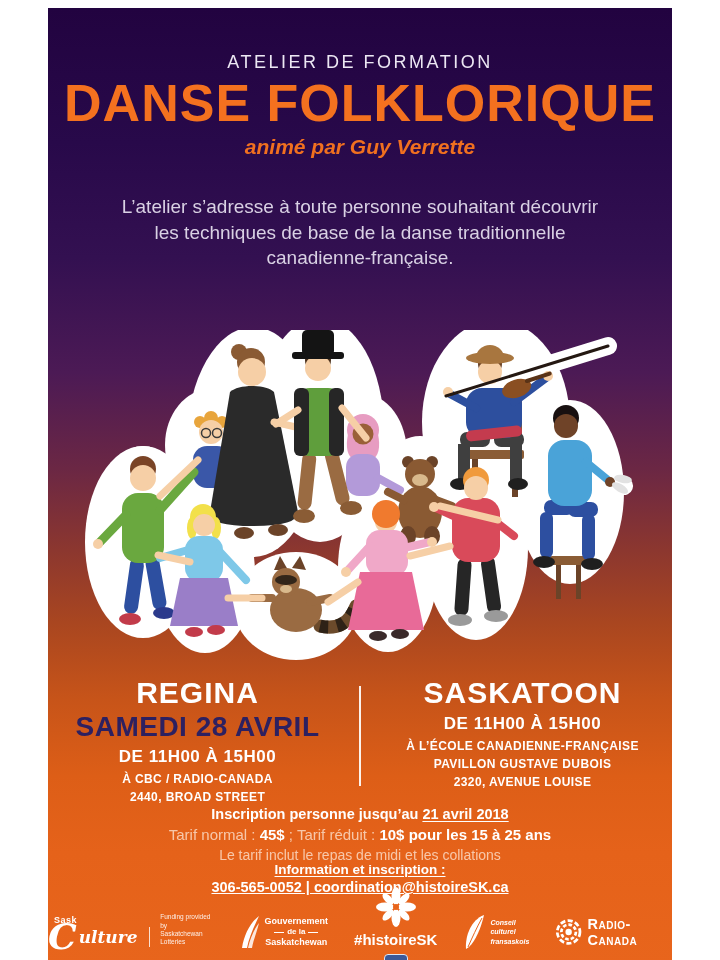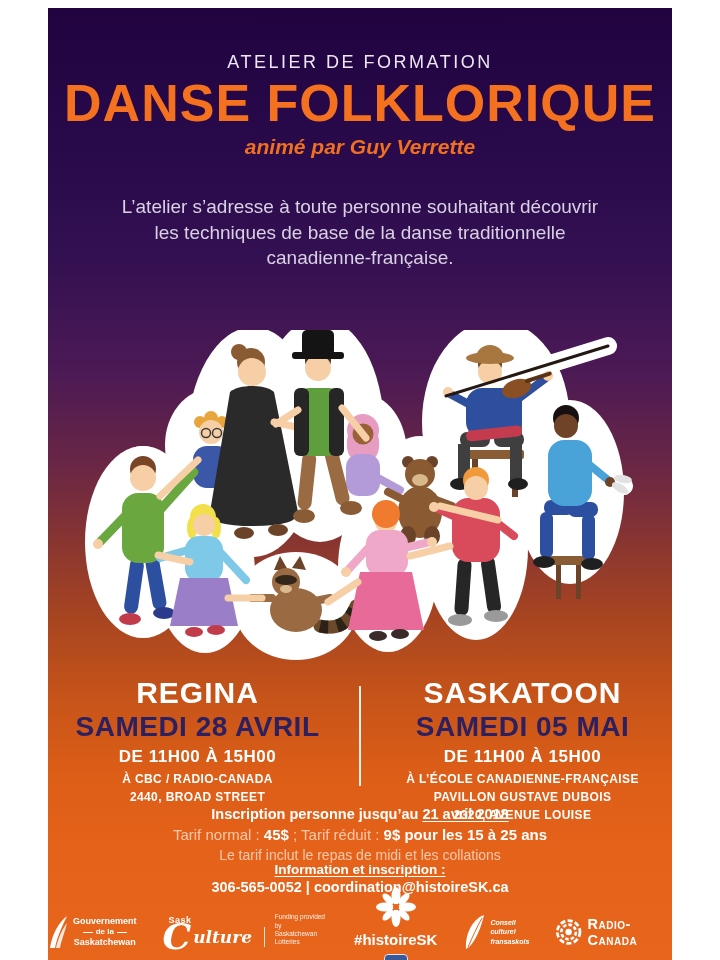--- a/index.html
+++ b/index.html
@@ -46,21 +46,21 @@
   
   .registration{position:absolute;top:798px;left:0;right:0;text-align:center;color:#fff;}
   .reg-deadline{font-size:14.5px;font-weight:800;}
   .reg-tarif{font-size:15px;margin-top:4px;}
   .reg-included{font-size:14px;margin-top:4px;}
   .light{color:rgba(255,238,224,.72);font-weight:400;}
   .b{font-weight:800;color:#fff;}
   .u{text-decoration:underline;text-underline-offset:2px;}
   .contact{position:absolute;top:854px;left:0;right:0;text-align:center;color:#fff;}
   .contact-label{font-size:13.5px;}
-  .contact-line{font-size:14.5px;margin-top:2px;}
+  .contact-line{font-size:14.5px;margin-top:2px;text-decoration:underline;}
   
   .footer{
     position:absolute;left:0;right:0;bottom:0;height:72px;
     display:flex;align-items:center;justify-content:center;gap:26px;color:#fff;
   }
   .logo{display:flex;align-items:center;gap:5px;}
   .gov-text{font-size:9px;line-height:1.25;text-align:center;font-weight:600;}
   .gov-mid{display:flex;align-items:center;justify-content:center;gap:3px;font-size:8px;}
   .dash{display:inline-block;width:10px;height:1px;background:#fff;}
   .sask{position:relative;align-items:flex-end;}
@@ -301,68 +301,67 @@
         <div class="event-date">SAMEDI 28 AVRIL</div>
         <div class="event-time">DE 11H00 À 15H00</div>
         <div class="event-venue">
           <div>À CBC / RADIO-CANADA</div>
           <div>2440, BROAD STREET</div>
         </div>
       </div>
       <div class="vdivider"></div>
       <div class="event">
         <div class="event-city">SASKATOON</div>
-        <div class="event-date">SAMEDI 05 MAI</div>
         <div class="event-time">DE 11H00 À 15H00</div>
         <div class="event-venue">
           <div>À L’ÉCOLE CANADIENNE-FRANÇAISE</div>
           <div>PAVILLON GUSTAVE DUBOIS</div>
           <div>2320, AVENUE LOUISE</div>
         </div>
       </div>
     </div>
 
     <div class="registration">
       <div class="reg-deadline"><span>Inscription personne jusqu’au </span><span class="u">21 avril 2018</span></div>
-      <div class="reg-tarif"><span class="light">Tarif normal : </span><span class="b">45$</span><span class="light"> ; Tarif réduit : </span><span class="b">9$ pour les 15 à 25 ans</span></div>
+      <div class="reg-tarif"><span class="light">Tarif normal : </span><span class="b">45$</span><span class="light"> ; Tarif réduit : </span><span class="b">10$ pour les 15 à 25 ans</span></div>
       <div class="reg-included light">Le tarif inclut le repas de midi et les collations</div>
     </div>
 
     <div class="contact">
       <div class="contact-label b u">Information et inscription :</div>
       <div class="contact-line b">306-565-0052 | coordination@histoireSK.ca</div>
     </div>
 
     <div class="footer">
+
+      <div class="logo sask">
+        <span class="sc-sask">Sask</span>
+        <span class="sc-c">C</span>
+        <span class="sc-rest">ulture</span>
+        <span class="sc-div"></span>
+        <span class="sc-note">
+          <div>Funding provided by</div>
+          <div>Saskatchewan Lotteries</div>
+        </span>
+      </div>
 
       <div class="logo gov">
         <svg width="20" height="34" viewBox="0 0 20 34" aria-hidden="true">
           <path d="M2,33 C4,20 10,8 19,1 C14,12 9,22 7,33 Z" fill="#ffffff"></path>
           <path d="M8,33 C10,24 14,14 19,8 C17,17 13,26 12,33 Z" fill="#ffffff" opacity=".85"></path>
         </svg>
         <div class="gov-text">
           <div>Gouvernement</div>
           <div class="gov-mid">
               <span class="dash"></span>
               <span>de la</span>
               <span class="dash"></span>
             </div>
           <div>Saskatchewan</div>
         </div>
-      </div>
-
-      <div class="logo sask">
-        <span class="sc-sask">Sask</span>
-        <span class="sc-c">C</span>
-        <span class="sc-rest">ulture</span>
-        <span class="sc-div"></span>
-        <span class="sc-note">
-          <div>Funding provided by</div>
-          <div>Saskatchewan Lotteries</div>
-        </span>
       </div>
 
       <div class="logo societe-block">
         <div class="societe-row">
           <svg width="40" height="40" viewBox="0 0 40 40" aria-hidden="true">
             <g fill="#ffffff">
               <ellipse cx="20" cy="9" rx="4.5" ry="9"></ellipse>
               <ellipse cx="20" cy="31" rx="4.5" ry="9"></ellipse>
               <ellipse cx="9" cy="20" rx="9" ry="4.5"></ellipse>
               <ellipse cx="31" cy="20" rx="9" ry="4.5"></ellipse>

